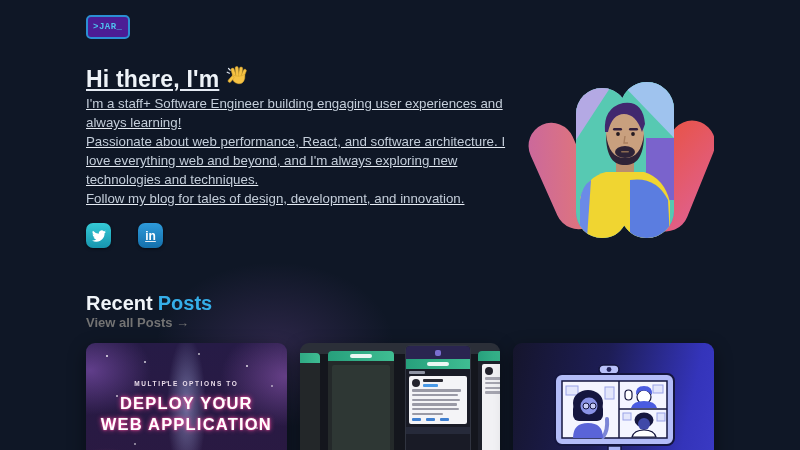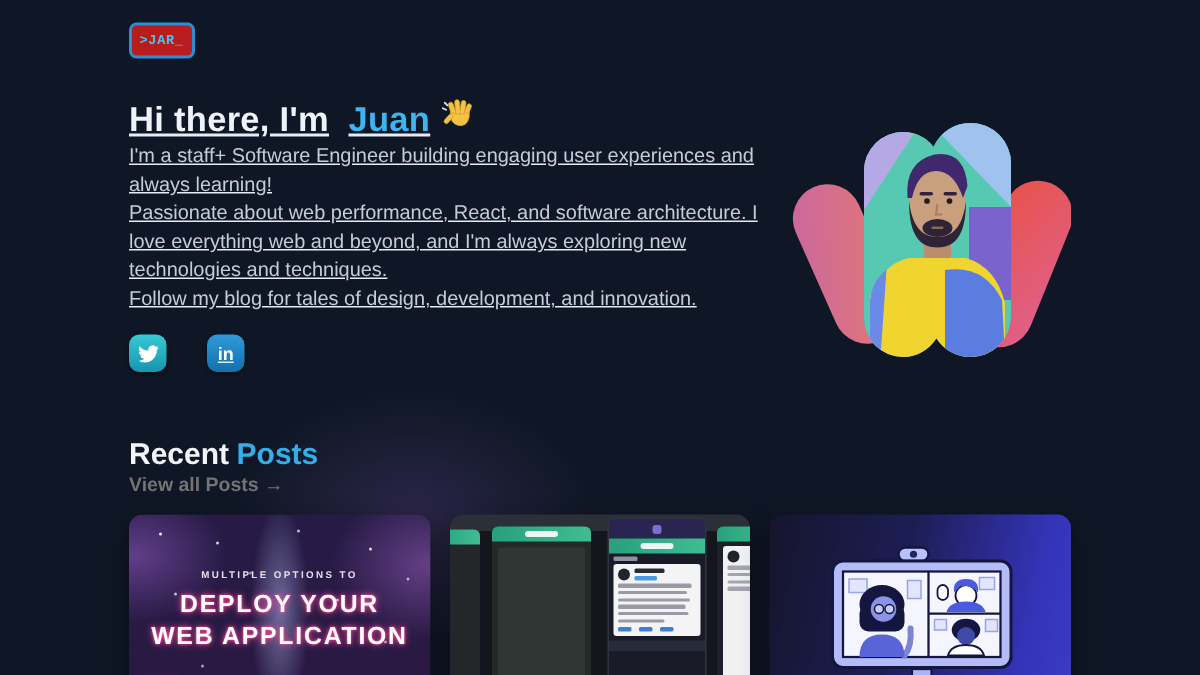--- a/index.html
+++ b/index.html
@@ -16,21 +16,21 @@
   }
   .container { position:relative; width:628px; margin:0 auto; }
 
   
   .site-header { display:flex; align-items:center; justify-content:space-between; padding-top:13px; height:41px; }
   .brand { display:flex; align-items:center; gap:9px; cursor:pointer; }
   .logo-box {
     border:2px solid #2b8fd4; border-radius:5px; color:#4ec0ee;
     font-family:"Liberation Mono","DejaVu Sans Mono",monospace;
     font-size:9px; font-weight:bold; padding:5px 5px; letter-spacing:0.5px;
-    background:#b91c1c;
+    background:#4c1d95;
   }
   .site-title { font-size:14.5px; font-weight:bold; color:#2da2e0; }
   .top-nav { display:flex; gap:18px; }
   .top-nav a { color:#e3e9f2; font-size:13px; text-decoration:none; cursor:pointer; }
 
   
   .hero { display:flex; justify-content:space-between; margin-top:23px;text-decoration:underline; }
   .hero-left { width:432px; }
   h1 { font-size:23px; font-weight:bold; color:#eef3f8; letter-spacing:0.2px; display:flex; align-items:center; gap:7px; }
   h1 .name { color:#3cb4f0; margin-left:6px; }
@@ -116,21 +116,20 @@
     <div class="site-header">
       <div class="brand">
         <span class="logo-box">&gt;JAR_</span>
       </div>
     </div>
 
     <div class="hero">
       <div class="hero-left">
         <h1>
           <span>Hi there, I'm</span>
-          <span class="name">Juan</span>
           <span>
             <svg width="24" height="24" viewBox="0 0 24 24">
               <g stroke="#dfe6f0" stroke-width="1.2" stroke-linecap="round" fill="none">
                 <path d="M2.5 4.5 L4.3 6.2"></path>
                   <path d="M1.2 8.2 L3.4 9.2"></path>
               </g>
               <g fill="#f6c244" stroke="#cfa02c" stroke-width="0.5">
                 <rect x="6" y="4" width="3.2" height="10" rx="1.6" transform="rotate(-18 7.6 9)"></rect>
                 <rect x="9.5" y="2.5" width="3.2" height="11" rx="1.6" transform="rotate(-6 11.1 8)"></rect>
                 <rect x="13" y="3" width="3.2" height="10.5" rx="1.6" transform="rotate(8 14.6 8)"></rect>

